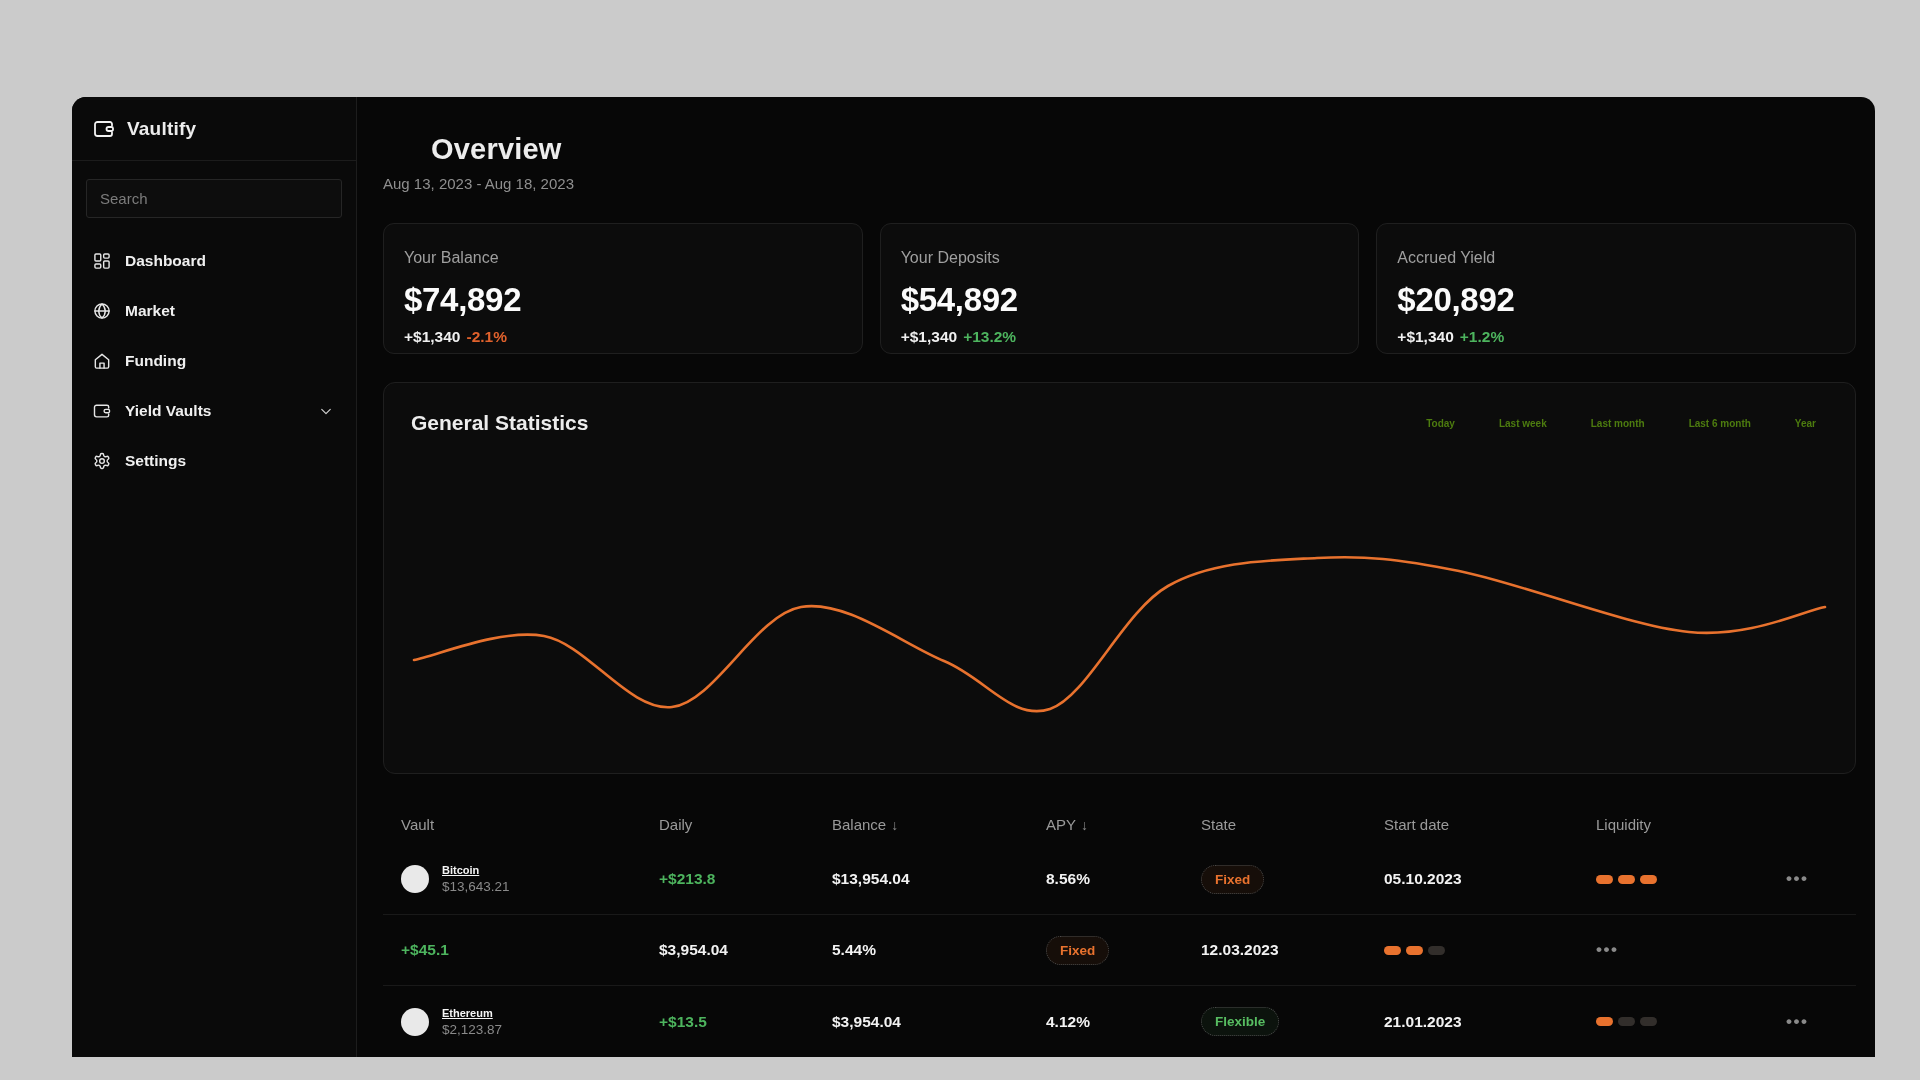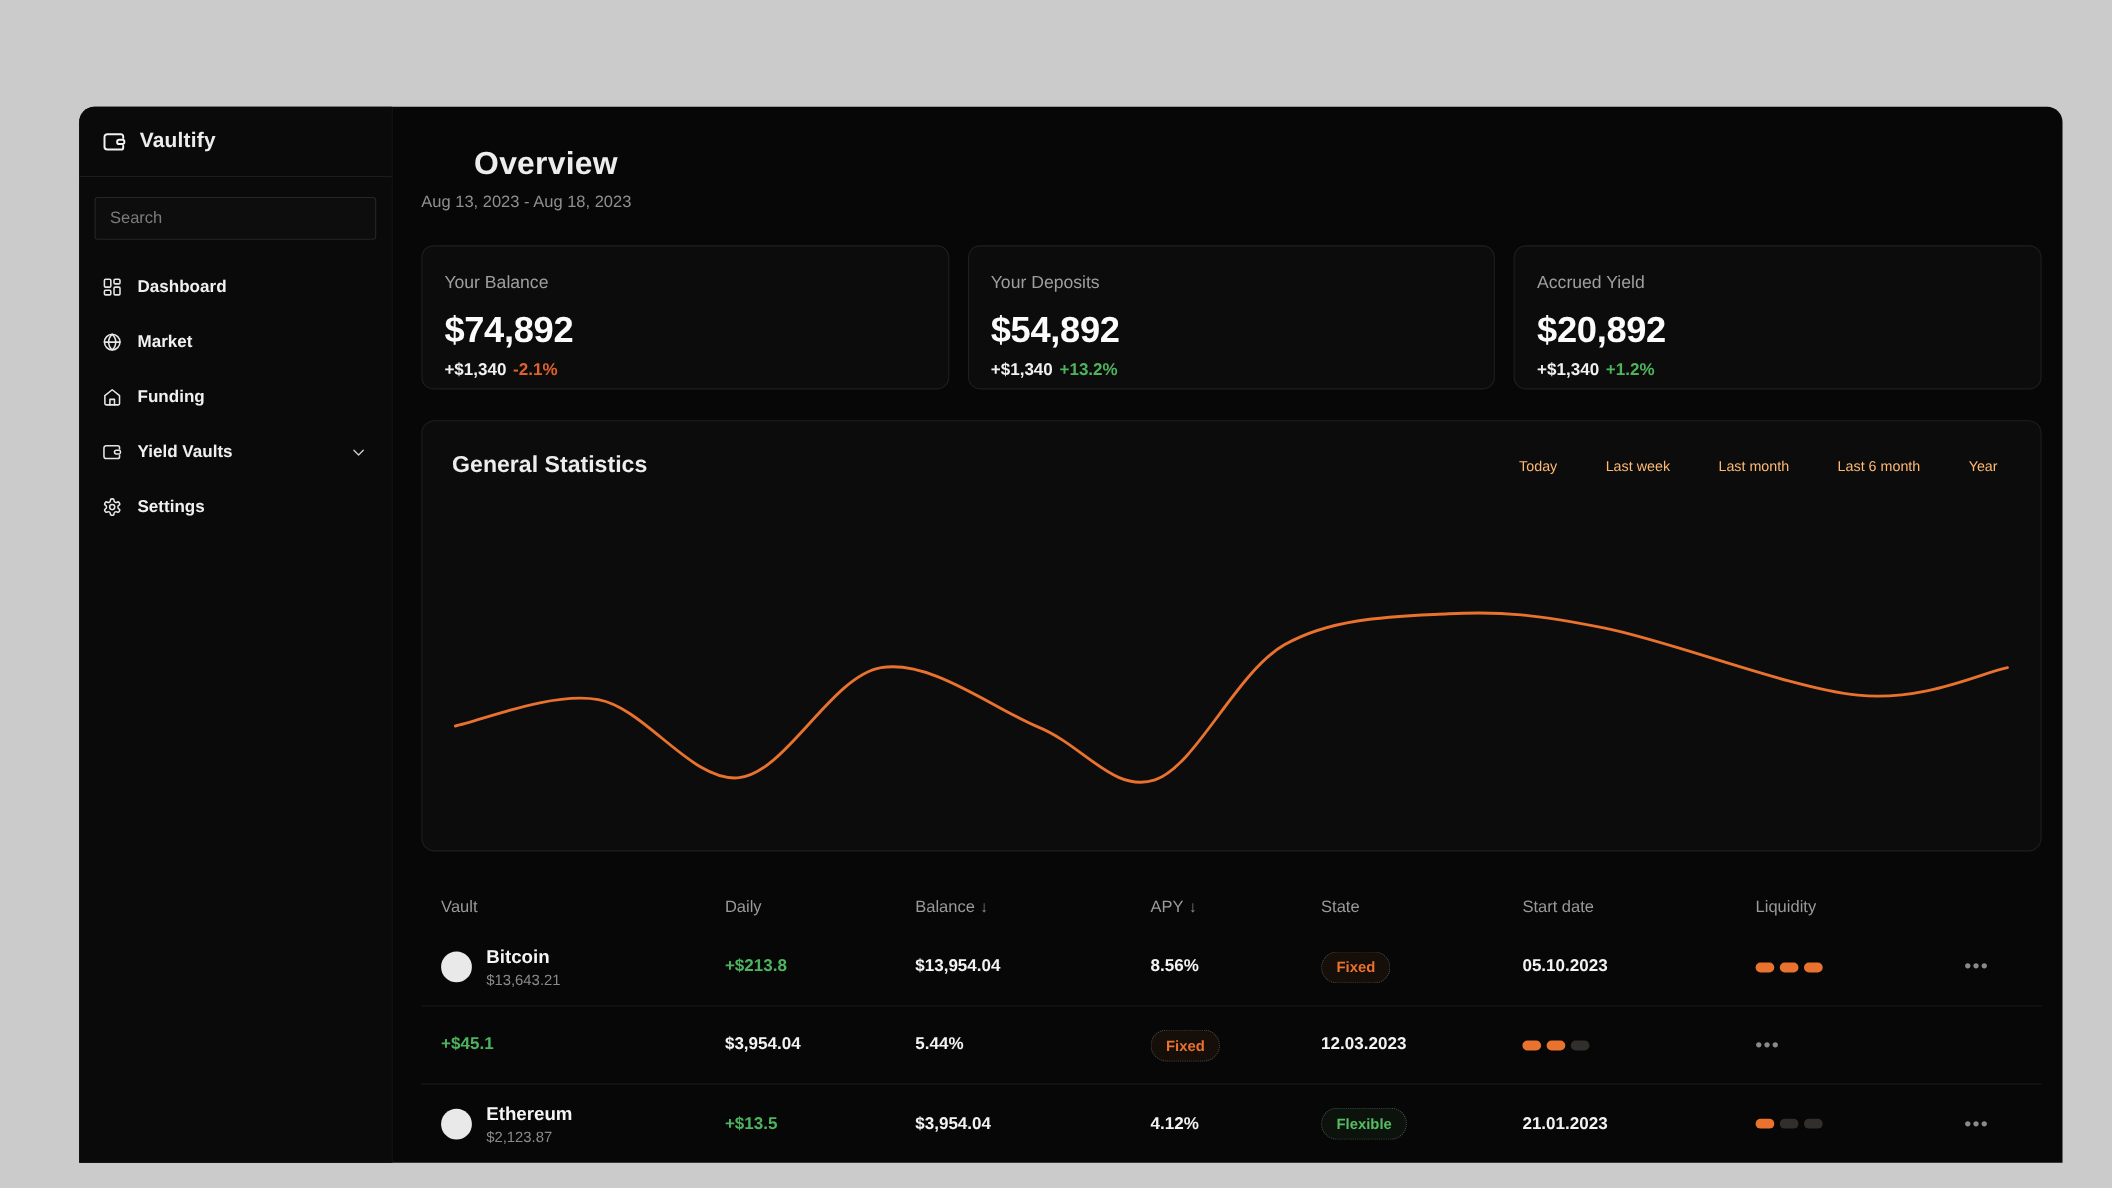--- a/index.html
+++ b/index.html
@@ -48,35 +48,35 @@
   .card-delta { margin-top:9px; font-size:15.5px; font-weight:600; color:#f0f0f0; }
   .pct-positive { color:#4db45e; margin-left:6px; }
   .pct-negative { color:#e0612c; margin-left:6px; }
 
   
   .chart-card { margin-top:28px; height:415px; background:#0c0c0c; border:1px solid #1f1f1f;
                 border-radius:12px; padding:28px 27px 0 27px; display:flex; flex-direction:column; }
   .chart-head { display:flex; align-items:center; justify-content:space-between; }
   .chart-title { font-size:21px; font-weight:700; }
   .chart-filters { display:flex; gap:44px; padding-right:12px; }
-  .chart-filter { font-size:13px; font-weight:400; color:#fdba74; cursor:pointer; }
+  .chart-filter { font-size:10px; font-weight:700; color:#4d7c0f; cursor:pointer; }
   .chart-body { flex:1; position:relative; }
   .chart-body svg { position:absolute; left:-27px; top:-10px; }
 
   
   .table { margin-top:30px; }
   .trow { display:grid; grid-template-columns:258px 173px 214px 155px 183px 212px 190px 1fr;
           align-items:center; padding-left:18px; }
   .thead { height:40px; font-size:15px; color:#9a9a9a; }
   .th .sort { margin-left:5px; color:#8a8a8a; font-size:14px; }
   .tbody-row { height:71px; border-bottom:1px solid #191919; cursor:pointer; }
   .tbody-row:last-child { border-bottom:none; }
   .vault-cell { display:flex; align-items:center; gap:13px; }
   .coin-avatar { width:28px; height:28px; border-radius:50%; background:#e9e9e9; flex:0 0 28px; }
-  .coin-name { font-size:17px; font-weight:600; color:#f5f5f5; }
+  .coin-name { font-size:11px; font-weight:600; color:#f5f5f5;text-decoration:underline; }
   .coin-price { margin-top:3px; font-size:13.5px; color:#8a8a8a; }
   .daily-cell { font-size:15.5px; font-weight:600; color:#4db45e; }
   .balance-cell, .apy-cell { font-size:15.5px; font-weight:600; color:#f2f2f2; }
   .badge { display:inline-block; font-size:13.5px; font-weight:600; padding:6px 13px;
            border-radius:999px; border:1px dotted #4a4a4a; }
   .badge-fixed { color:#e8722e; background:rgba(232,114,46,.07); }
   .badge-flexible { color:#57bd61; background:rgba(87,189,97,.07); }
   .date-cell { font-size:15.5px; font-weight:600; color:#f2f2f2; }
   .liquidity-cell { display:flex; gap:5px; }
   .dash { width:17px; height:9px; border-radius:5px; background:#322e2b; }

